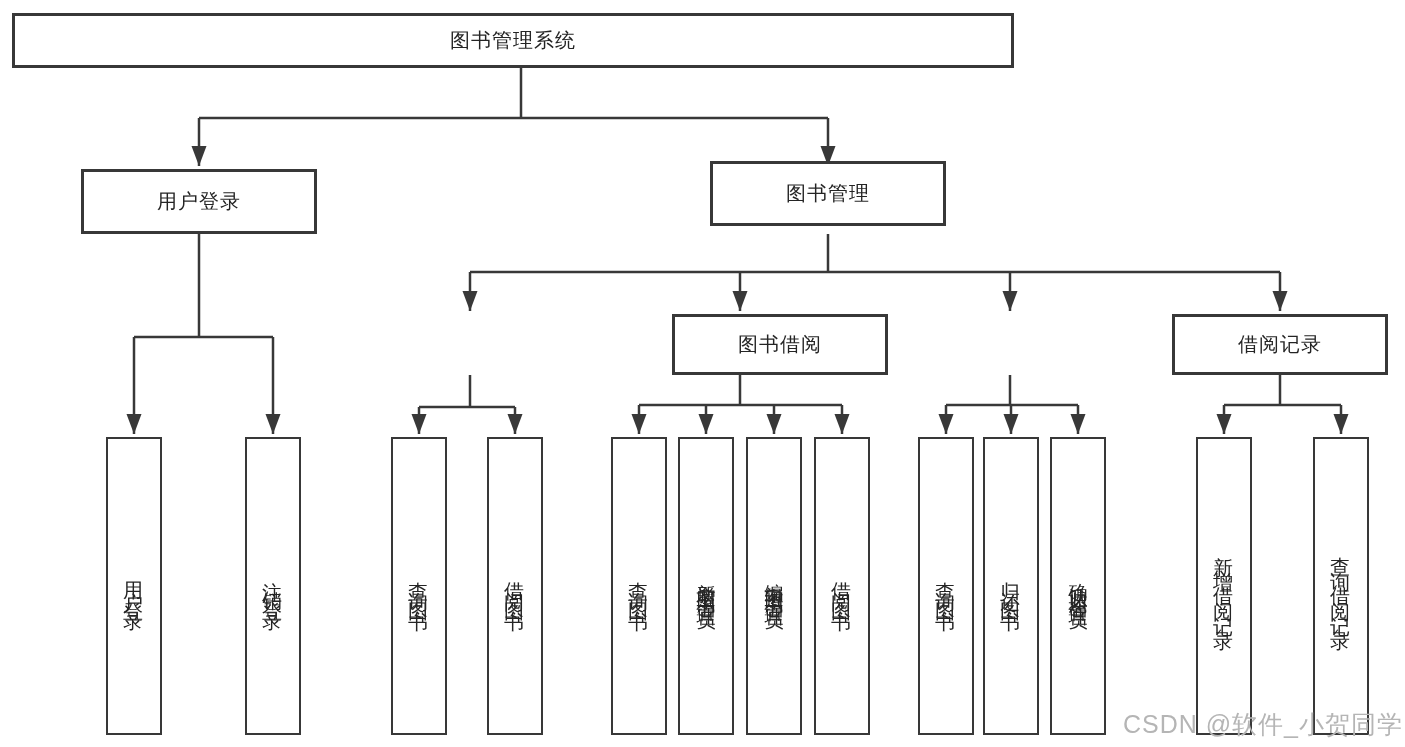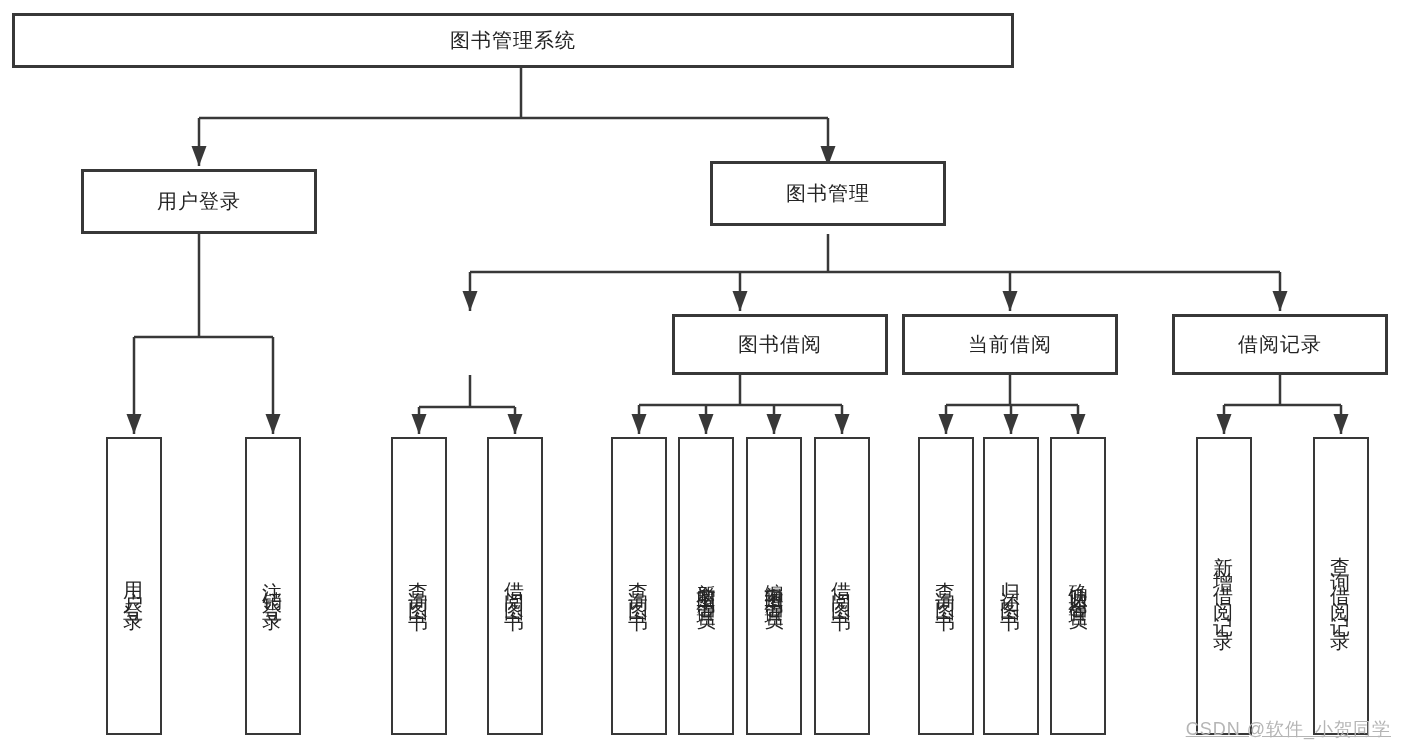--- a/index.html
+++ b/index.html
@@ -56,27 +56,26 @@
     justify-content: center;
     writing-mode: vertical-rl;
     font-size: 20px;
     color: var(--text);
   }
   .ls4 { letter-spacing: 10px; }
   .ls6 { letter-spacing: 15px; }
   .ls9 { letter-spacing: 4px; font-size: 19px; }
   .watermark {
     position: absolute;
-    right: 14px;
+    right: 2px;
     bottom: 6px;
-    font-size: 18px;
+    font-size: 25px;
     color: var(--watermark);
     letter-spacing: 1px;
     white-space: nowrap;
-    text-decoration: underline;
   }
 </style>
 </head>
 <body>
 
 <div class="stage">
 
   <svg class="connectors" viewBox="0 0 1405 747" xmlns="http://www.w3.org/2000/svg">
     <defs>
       <marker id="arrowhead" viewBox="0 0 8 6" refX="8" refY="3" markerWidth="8" markerHeight="6.4" orient="auto">
@@ -117,21 +116,20 @@
     <path class="wire" d="M1224,405 V434" marker-end="url(#arrowhead)"></path>
     <path class="wire" d="M1341,405 V434" marker-end="url(#arrowhead)"></path>
   </svg>
 
   <div class="node" style="left:12px; top:13px; width:1002px; height:55px;">图书管理系统</div>
 
   <div class="node" style="left:81px; top:169px; width:236px; height:65px;">用户登录</div>
   <div class="node" style="left:710px; top:161px; width:236px; height:65px;">图书管理</div>
 
   <div class="node" style="left:632px; top:314px; width:216px; height:61px;margin-left:40px;">图书借阅</div>
-  <div class="node" style="left:902px; top:314px; width:216px; height:61px;">当前借阅</div>
   <div class="node" style="left:1172px; top:314px; width:216px; height:61px;">借阅记录</div>
 
   <div class="leaf ls4" style="left:106px;">用户登录</div>
   <div class="leaf ls4" style="left:245px;">注销登录</div>
 
   <div class="leaf ls4" style="left:391px;">查询图书</div>
   <div class="leaf ls4" style="left:487px;">借阅图书</div>
 
   <div class="leaf ls4" style="left:611px;">查询图书</div>
   <div class="leaf ls9" style="left:678px;">新增图书（管理员）</div>

